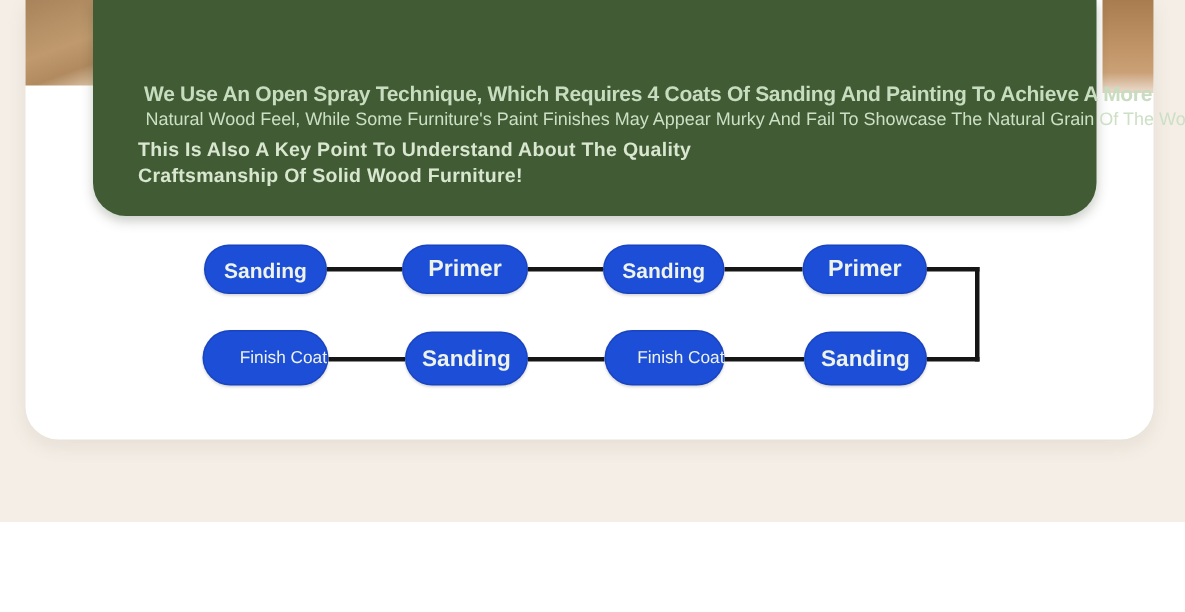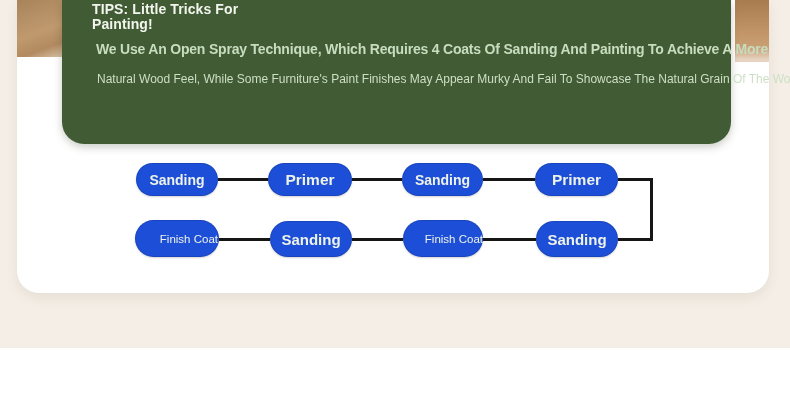--- a/index.html
+++ b/index.html
@@ -27,21 +27,21 @@
     background:#415c34;border-radius:0 0 22px 22px;
     box-shadow:0 3px 8px rgba(40,50,30,0.25);
   }
   .tip-text{position:absolute;z-index:4;}
   .tip-title{
     left:92px;top:2px;width:170px;
     font-size:14px;font-weight:700;line-height:15px;color:#f2f5ed;
     white-space:pre-line;letter-spacing:0.1px;
   }
   .tip-p1{
-    left:96px;top:41px;font-size:14px;font-weight:700;color:#c8dcbf;
+    left:96px;top:54px;font-size:14px;font-weight:700;color:#c8dcbf;
     white-space:nowrap;letter-spacing:-0.2px;
   }
   .tip-p2{
     left:97px;top:72px;font-size:12px;font-weight:500;color:#cddfc5;
     white-space:nowrap;letter-spacing:0px;
   }
   .tip-p3{
     left:92px;top:92px;font-size:13px;font-weight:700;line-height:16.5px;color:#d9e7d1;
     white-space:pre-line;letter-spacing:0.2px;
   }
@@ -77,24 +77,24 @@
 
   <div class="beige-bg"></div>
 
   <div class="content-card"></div>
 
   <div class="photo-left"></div>
   <div class="photo-right"></div>
 
   <div class="tip-box"></div>
 
-  <div class="tip-text tip-title">TIPS: Little Tricks For
-Painting!</div>
   <div class="tip-text tip-p1">We Use An Open Spray Technique, Which Requires 4 Coats Of Sanding And Painting To Achieve A More</div>
   <div class="tip-text tip-p2">Natural Wood Feel, While Some Furniture's Paint Finishes May Appear Murky And Fail To Showcase The Natural Grain Of The Wood</div>
+  <div class="tip-text tip-p3">This Is Also A Key Point To Understand About The Quality
+Craftsmanship Of Solid Wood Furniture!</div>
 
   <div class="connector c-r1-1"></div>
   <div class="connector c-r1-2"></div>
   <div class="connector c-r1-3"></div>
   <div class="connector c-r1-4"></div>
   <div class="connector c-vert"></div>
   <div class="connector c-r2-4"></div>
   <div class="connector c-r2-3"></div>
   <div class="connector c-r2-2"></div>
   <div class="connector c-r2-1"></div>

